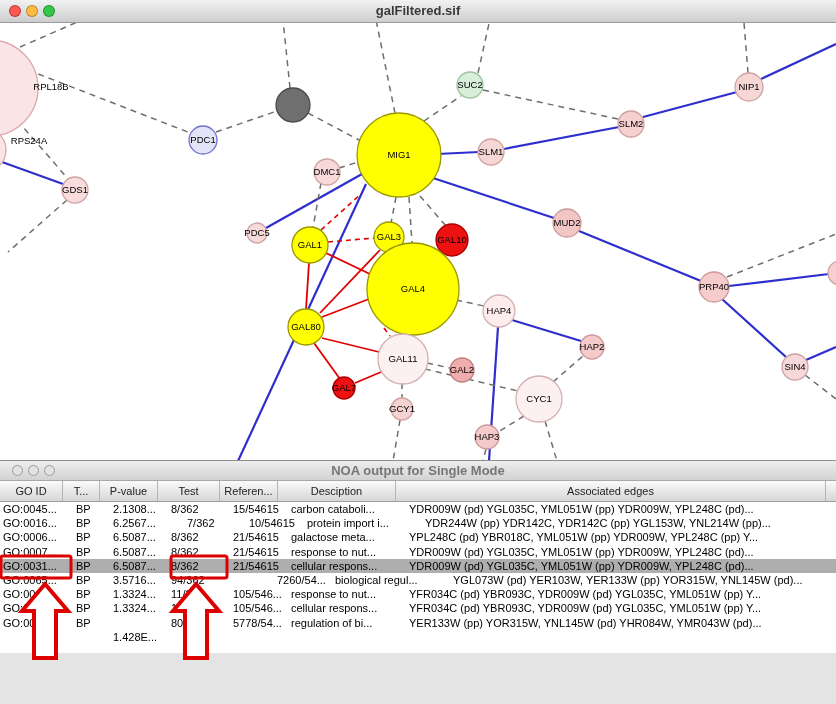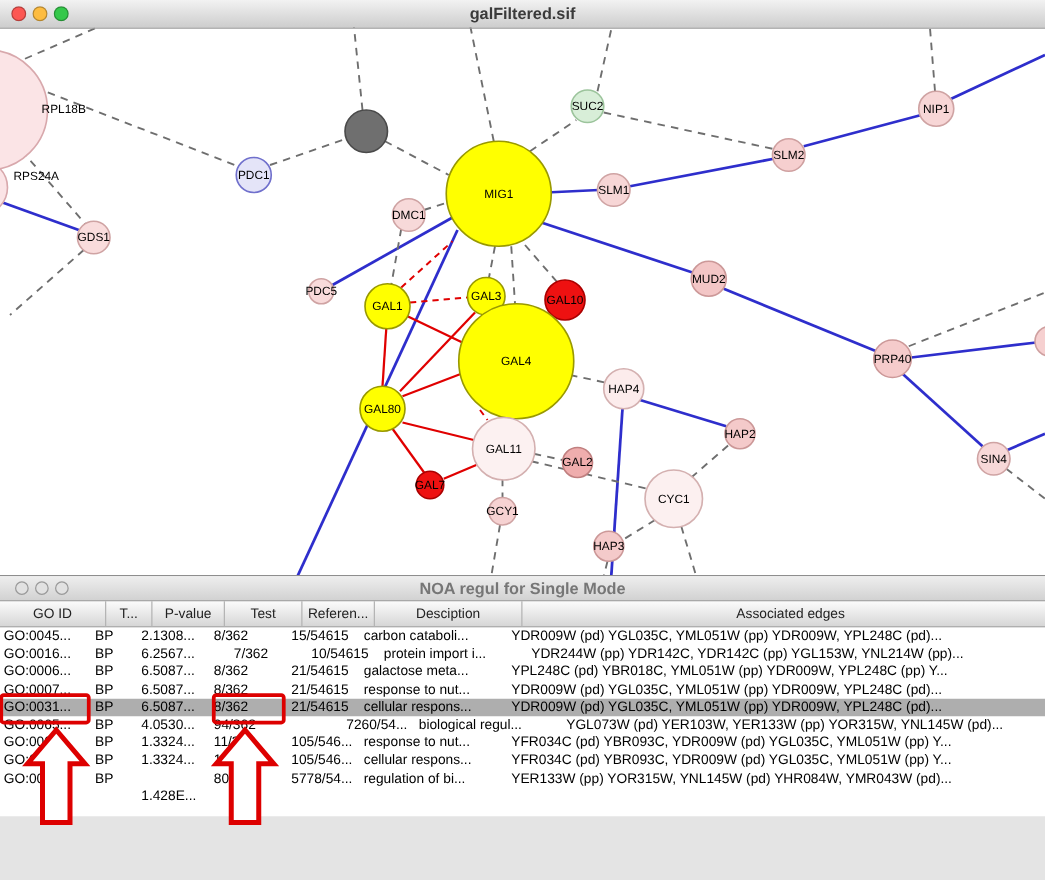--- a/index.html
+++ b/index.html
@@ -170,24 +170,24 @@
   </div>
 </div>
 
 <div class="bottom-window">
   <div class="titlebar2">
     <div class="g-lights">
       <div class="g-light"></div>
       <div class="g-light"></div>
       <div class="g-light"></div>
     </div>
-    <div class="title2">NOA regul for Single Mode</div>
+    <div class="title2">NOA output for Single Mode</div>
   </div>
   <div class="table-header" id="table-header">
-      <div class="hcell" style="width: 85px;">GO ID</div>
+      <div class="hcell" style="width: 63px;">GO ID</div>
       <div class="hcell" style="width: 37px;">T...</div>
       <div class="hcell" style="width: 58px;">P-value</div>
       <div class="hcell" style="width: 62px;">Test</div>
       <div class="hcell" style="width: 58px;">Referen...</div>
       <div class="hcell" style="width: 118px;">Desciption</div>
       <div class="hcell" style="width: 430px;">Associated edges</div>
     </div>
   <div class="table-body" id="table-body">
       <div class="trow">
         <div class="tcell" style="width: 73px;">GO:0045...</div>
@@ -230,21 +230,21 @@
         <div class="tcell" style="width: 37px;">BP</div>
         <div class="tcell" style="width: 58px;">6.5087...</div>
         <div class="tcell" style="width: 62px;">8/362</div>
         <div class="tcell" style="width: 58px;">21/54615</div>
         <div class="tcell" style="width: 118px;">cellular respons...</div>
         <div class="tcell" style="width: 430px;">YDR009W (pd) YGL035C, YML051W (pp) YDR009W, YPL248C (pd)...</div>
       </div>
       <div class="trow">
         <div class="tcell" style="width: 73px;">GO:0065...</div>
         <div class="tcell" style="width: 37px;">BP</div>
-        <div class="tcell" style="width: 58px;">4.0530...</div>
+        <div class="tcell" style="width: 58px;">3.5716...</div>
         <div class="tcell" style="width: 62px;">94/362</div>
         <div class="tcell" style="width: 58px; margin-left: 44px;">7260/54...</div>
         <div class="tcell" style="width: 118px;">biological regul...</div>
         <div class="tcell" style="width: 430px;">YGL073W (pd) YER103W, YER133W (pp) YOR315W, YNL145W (pd)...</div>
       </div>
       <div class="trow">
         <div class="tcell" style="width: 73px;">GO:0009...</div>
         <div class="tcell" style="width: 37px;">BP</div>
         <div class="tcell" style="width: 58px;">1.3324...</div>
         <div class="tcell" style="width: 62px;">11/362</div>

